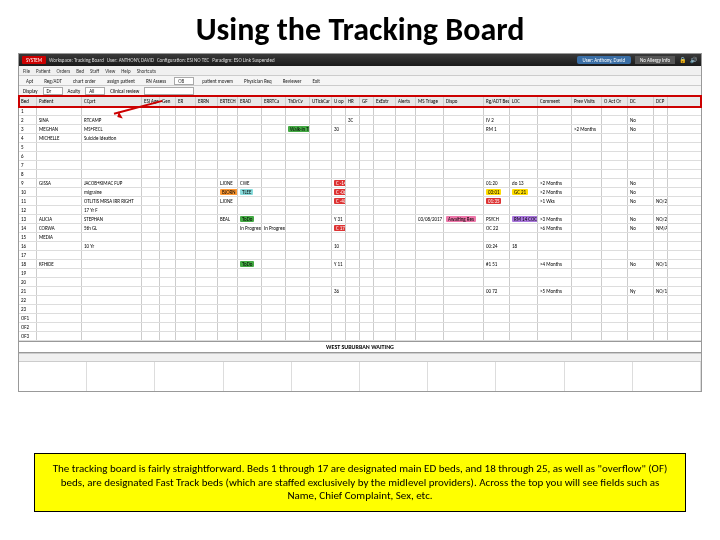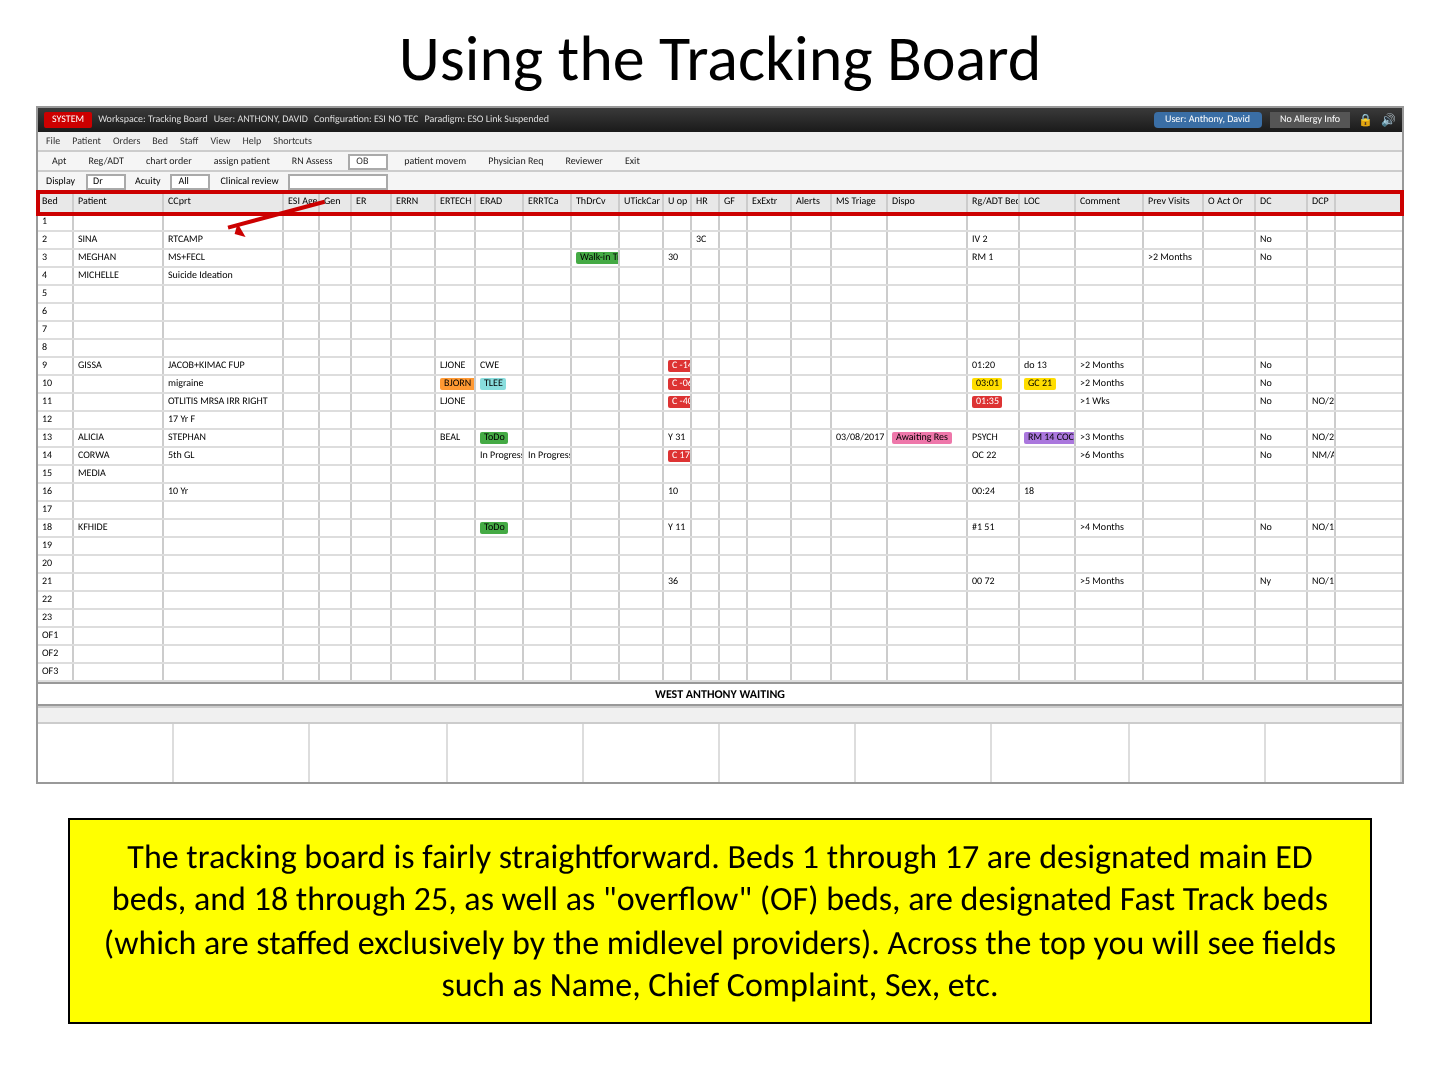--- a/index.html
+++ b/index.html
@@ -1,17 +1,17 @@
 <!DOCTYPE html>
 <html><head>
 <meta charset="utf-8">
 <style>
 *{box-sizing:border-box;margin:0;padding:0}
 body{font-family:Calibri,Arial,sans-serif;background:#fff;width:720px;height:540px;overflow:hidden;position:relative}
-.title{font-size:32px;font-weight:400;text-align:center;padding:10px 0 4px;color:#000}
+.title{font-size:32px;font-weight:700;text-align:center;padding:10px 0 4px;color:#000}
 .app{margin:0 18px;border:1px solid #999;font-size:6px;background:#fff}
 .topbar{background:linear-gradient(#3a3a3a,#1a1a1a);color:#fff;height:12px;display:flex;align-items:center;padding:0 3px;justify-content:space-between}
 .topbar-left{display:flex;align-items:center;gap:3px}
 .btn-red{background:#c00;color:#fff;padding:1px 4px;border-radius:1px;font-size:5px}
 .topbar-txt{font-size:5px;color:#ddd}
 .topbar-right{display:flex;align-items:center;gap:4px}
 .user-pill{background:#3a6ea5;padding:1px 6px;border-radius:2px;font-size:5px}
 .allergy{background:#555;padding:1px 5px;font-size:5px}
 .lock,.spk{font-size:6px}
 .menubar{background:#f0f0f0;border-bottom:1px solid #ccc;height:10px;display:flex;align-items:center;padding:0 4px;gap:6px;font-size:5px;color:#333}
@@ -25,21 +25,21 @@
 .red-box{position:absolute;top:-1px;left:-1px;right:-1px;height:13px;border:2px solid #c00;pointer-events:none}
 .arrow{position:absolute;top:12px;left:100px;color:#c00;font-size:20px;transform:rotate(-30deg);transform-origin:top left;pointer-events:none}
 .arrow::before{content:'';position:absolute;width:50px;height:1.5px;background:#c00;top:8px;left:-8px;transform:rotate(15deg)}
 .arrow::after{content:'';position:absolute;left:-10px;top:3px;border:4px solid transparent;border-right-color:#c00}
 .c{border-right:1px solid #ccc;padding:0 2px;overflow:hidden;white-space:nowrap;height:100%;display:flex;align-items:center}
 .c0{width:18px}.c1{width:45px}.c2{width:60px}.c3{width:18px}.c4{width:16px}.c5{width:20px}.c6{width:22px}.c7{width:20px}.c8{width:24px}.c9{width:24px}.c10{width:24px}.c11{width:22px}.c12{width:14px}.c13{width:14px}.c14{width:14px}.c15{width:22px}.c16{width:20px}.c17{width:28px}.c18{width:40px}.c19{width:26px}.c20{width:28px}.c21{width:34px}.c22{width:30px}.c23{width:26px}.c24{width:26px}.c25{width:14px}
 .row{display:flex;height:9px;font-size:5px;border-bottom:1px solid #ddd;align-items:stretch}
 .pill{padding:0 2px;border-radius:1px}
 .bg-grn{background:#4a4}.bg-ylw{background:#fd0}.bg-red{background:#d33;color:#fff}.bg-pnk{background:#e7a}.bg-cyn{background:#8dd}.bg-org{background:#f93}.bg-pur{background:#a7d}
 .footer-banner{background:#fff;text-align:center;font-weight:bold;font-size:6px;padding:1px;border-top:1px solid #999;border-bottom:1px solid #999}
-.caption{position:absolute;bottom:28px;left:34px;right:34px;background:#ffff00;border:1px solid #000;padding:8px 14px;font-size:17px;line-height:1.25;text-align:center;color:#000}
+.caption{position:absolute;bottom:28px;left:34px;right:34px;background:#ffff00;border:1px solid #000;padding:8px 14px;font-size:11px;line-height:1.25;text-align:center;color:#000}
 .status{background:#f0f0f0;height:8px;border-top:1px solid #ccc}
 .botgrid{display:flex;height:30px;background:#fff;border-top:1px solid #ccc}
 .botgrid .bc{flex:1;border-right:1px solid #ddd}
 </style>
 </head>
 <body>
 
 <h1 class="title">Using the Tracking Board</h1>
 
 <div class="app">
@@ -878,21 +878,21 @@
         <div class="c c19"></div>
         <div class="c c20"></div>
         <div class="c c21"></div>
         <div class="c c22"></div>
         <div class="c c23"></div>
         <div class="c c24"></div>
         <div class="c c25"></div>
       </div>
     </div>
 
-  <div class="footer-banner">WEST ANTHONY WAITING</div>
+  <div class="footer-banner">WEST SUBURBAN WAITING</div>
   <div class="status"></div>
   <div class="botgrid">
     <div class="bc"></div>
       <div class="bc"></div>
       <div class="bc"></div>
       <div class="bc"></div>
       <div class="bc"></div>
       <div class="bc"></div>
       <div class="bc"></div>
       <div class="bc"></div>

